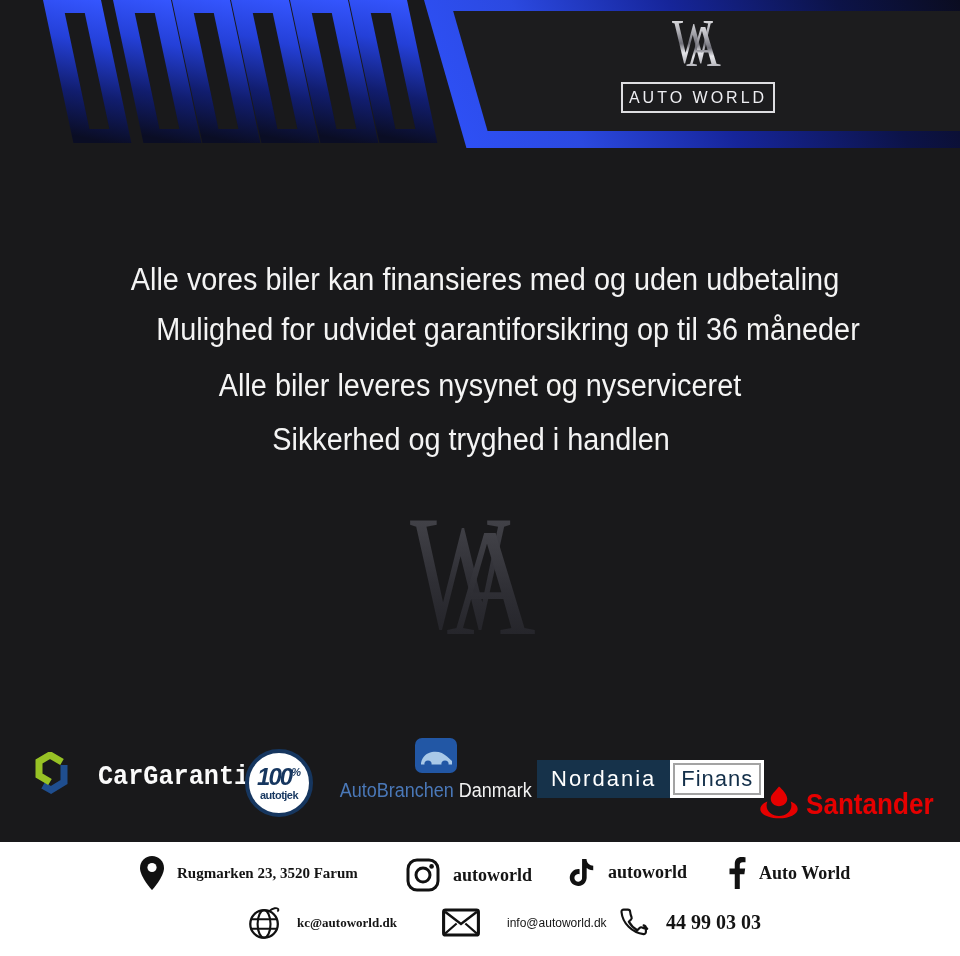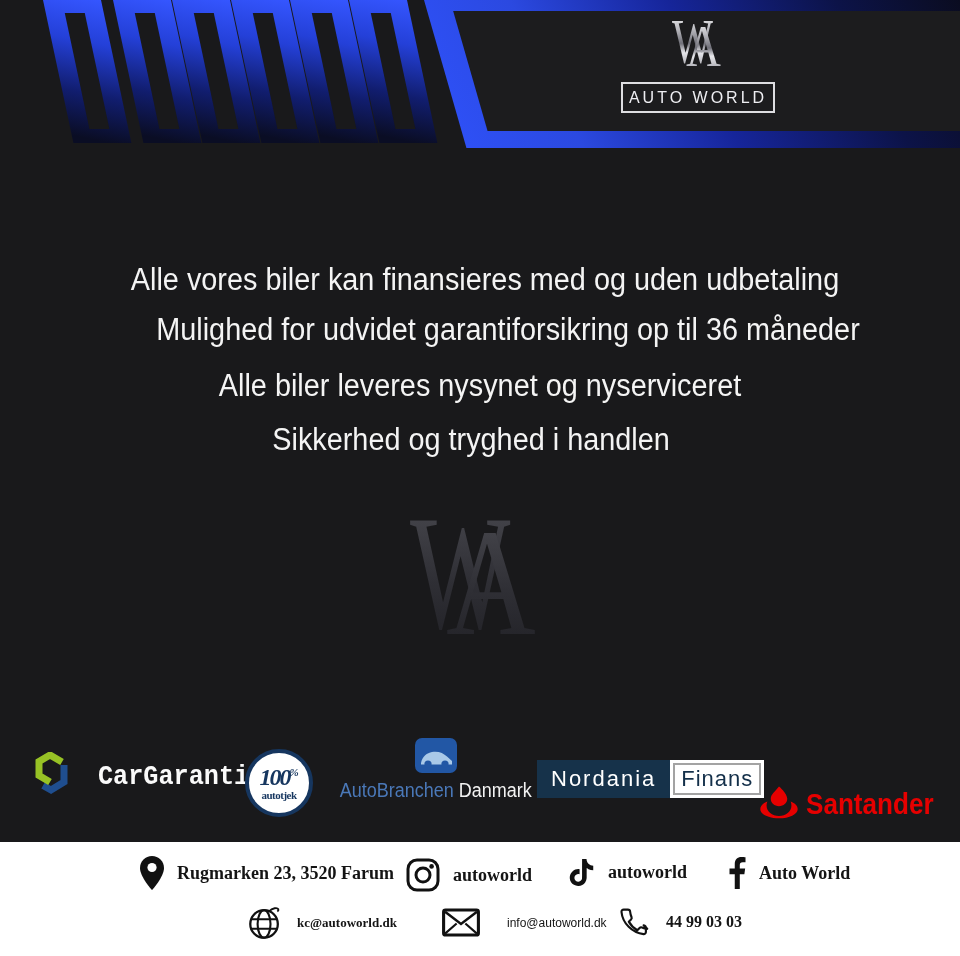--- a/index.html
+++ b/index.html
@@ -48,49 +48,49 @@
         -webkit-background-clip:text;background-clip:text;color:transparent;}
   .wm-w{left:6px;top:0;font-size:112px;transform:scale(0.95,1.45);transform-origin:top left;}
   .wm-a{left:42px;top:14px;font-size:108px;transform:scale(1.15,1.42);transform-origin:top left;}
 
   
   .partner{position:absolute;display:flex;align-items:center;}
   .p-cargarantie{left:34px;top:752px;gap:28px;font-family:Liberation Mono, monospace;}
   .cg-label{font-size:28px;font-weight:700;color:#fafafa;transform:scaleX(0.9);transform-origin:left center;white-space:nowrap;}
   .p-autotjek{left:245px;top:749px;}
   .autotjek-badge{width:68px;height:68px;border-radius:50%;background:#fff;border:4px solid #16365f;
-        box-sizing:border-box;display:flex;flex-direction:column;align-items:center;justify-content:center;font-family:Liberation Serif, serif;}
+        box-sizing:border-box;display:flex;flex-direction:column;align-items:center;justify-content:center;}
   .badge-100{font-size:24px;font-weight:800;font-style:italic;letter-spacing:-2px;color:#16365f;line-height:1;}
   .badge-pct{font-size:11px;vertical-align:super;letter-spacing:0;}
   .badge-label{font-size:11px;font-weight:700;color:#16365f;line-height:1;margin-top:1px;letter-spacing:-0.5px;}
   .p-autobranchen{left:350px;top:738px;width:172px;flex-direction:column;gap:5px;}
   .ab-text{font-size:20px;white-space:nowrap;transform:scaleX(0.9);line-height:1;}
   .ab-name{color:#4a78b8;}
   .ab-country{color:#f2f2f2;}
   .p-nordania{left:537px;top:763px;height:31px;}
   .nord-left{background:#16324a;color:#fff;display:flex;align-items:center;padding:0 14px;
         font-size:22px;letter-spacing:2px;height:38px;box-sizing:border-box;white-space:nowrap;}
   .nord-right{background:#fff;padding:3px;height:38px;box-sizing:border-box;display:flex;}
   .nord-right-inner{border:2px solid #a3a3a3;display:flex;align-items:center;padding:0 6px;
         color:#14304a;font-size:22px;letter-spacing:1px;white-space:nowrap;}
   .p-santander{left:757px;top:753px;gap:5px;margin-top:28px;}
   .san-label{font-size:29px;font-weight:700;color:#e60000;transform:scaleX(0.9);transform-origin:left center;white-space:nowrap;}
 
   
   .footer{position:absolute;left:0;top:842px;width:960px;height:114px;background:#ffffff;}
   .f-item{position:absolute;display:flex;align-items:center;gap:13px;}
   .f-label{font-family:"Liberation Serif","DejaVu Serif",serif;font-weight:700;color:#141414;white-space:nowrap;}
-  .f-address{left:140px;top:13px;}  .f-address .f-label{font-size:18px;}
+  .f-address{left:140px;top:13px;}  .f-address .f-label{font-size:15px;}
   .f-instagram{left:406px;top:16px;} .f-instagram .f-label{font-size:18px;}
   .f-tiktok{left:568px;top:15px;}    .f-tiktok .f-label{font-size:18px;}
   .f-facebook{left:729px;top:15px;}  .f-facebook .f-label{font-size:18px;}
   .f-web{left:246px;top:61px;}       .f-web .f-label{font-size:13px;}
   .f-email{left:441px;top:66px;}
   .f-email .f-label{font-family:"Liberation Sans",sans-serif;font-weight:400;font-size:12px;margin-left:13px;}
-  .f-phone{left:617px;top:61px;}     .f-phone .f-label{font-size:16px;}
+  .f-phone{left:617px;top:61px;}     .f-phone .f-label{font-size:20px;}
   svg{display:block;}
 </style>
 </head>
 <body>
 
 <div class="page">
 
   <div>
     <div class="ring">
         <div class="hole"></div>

